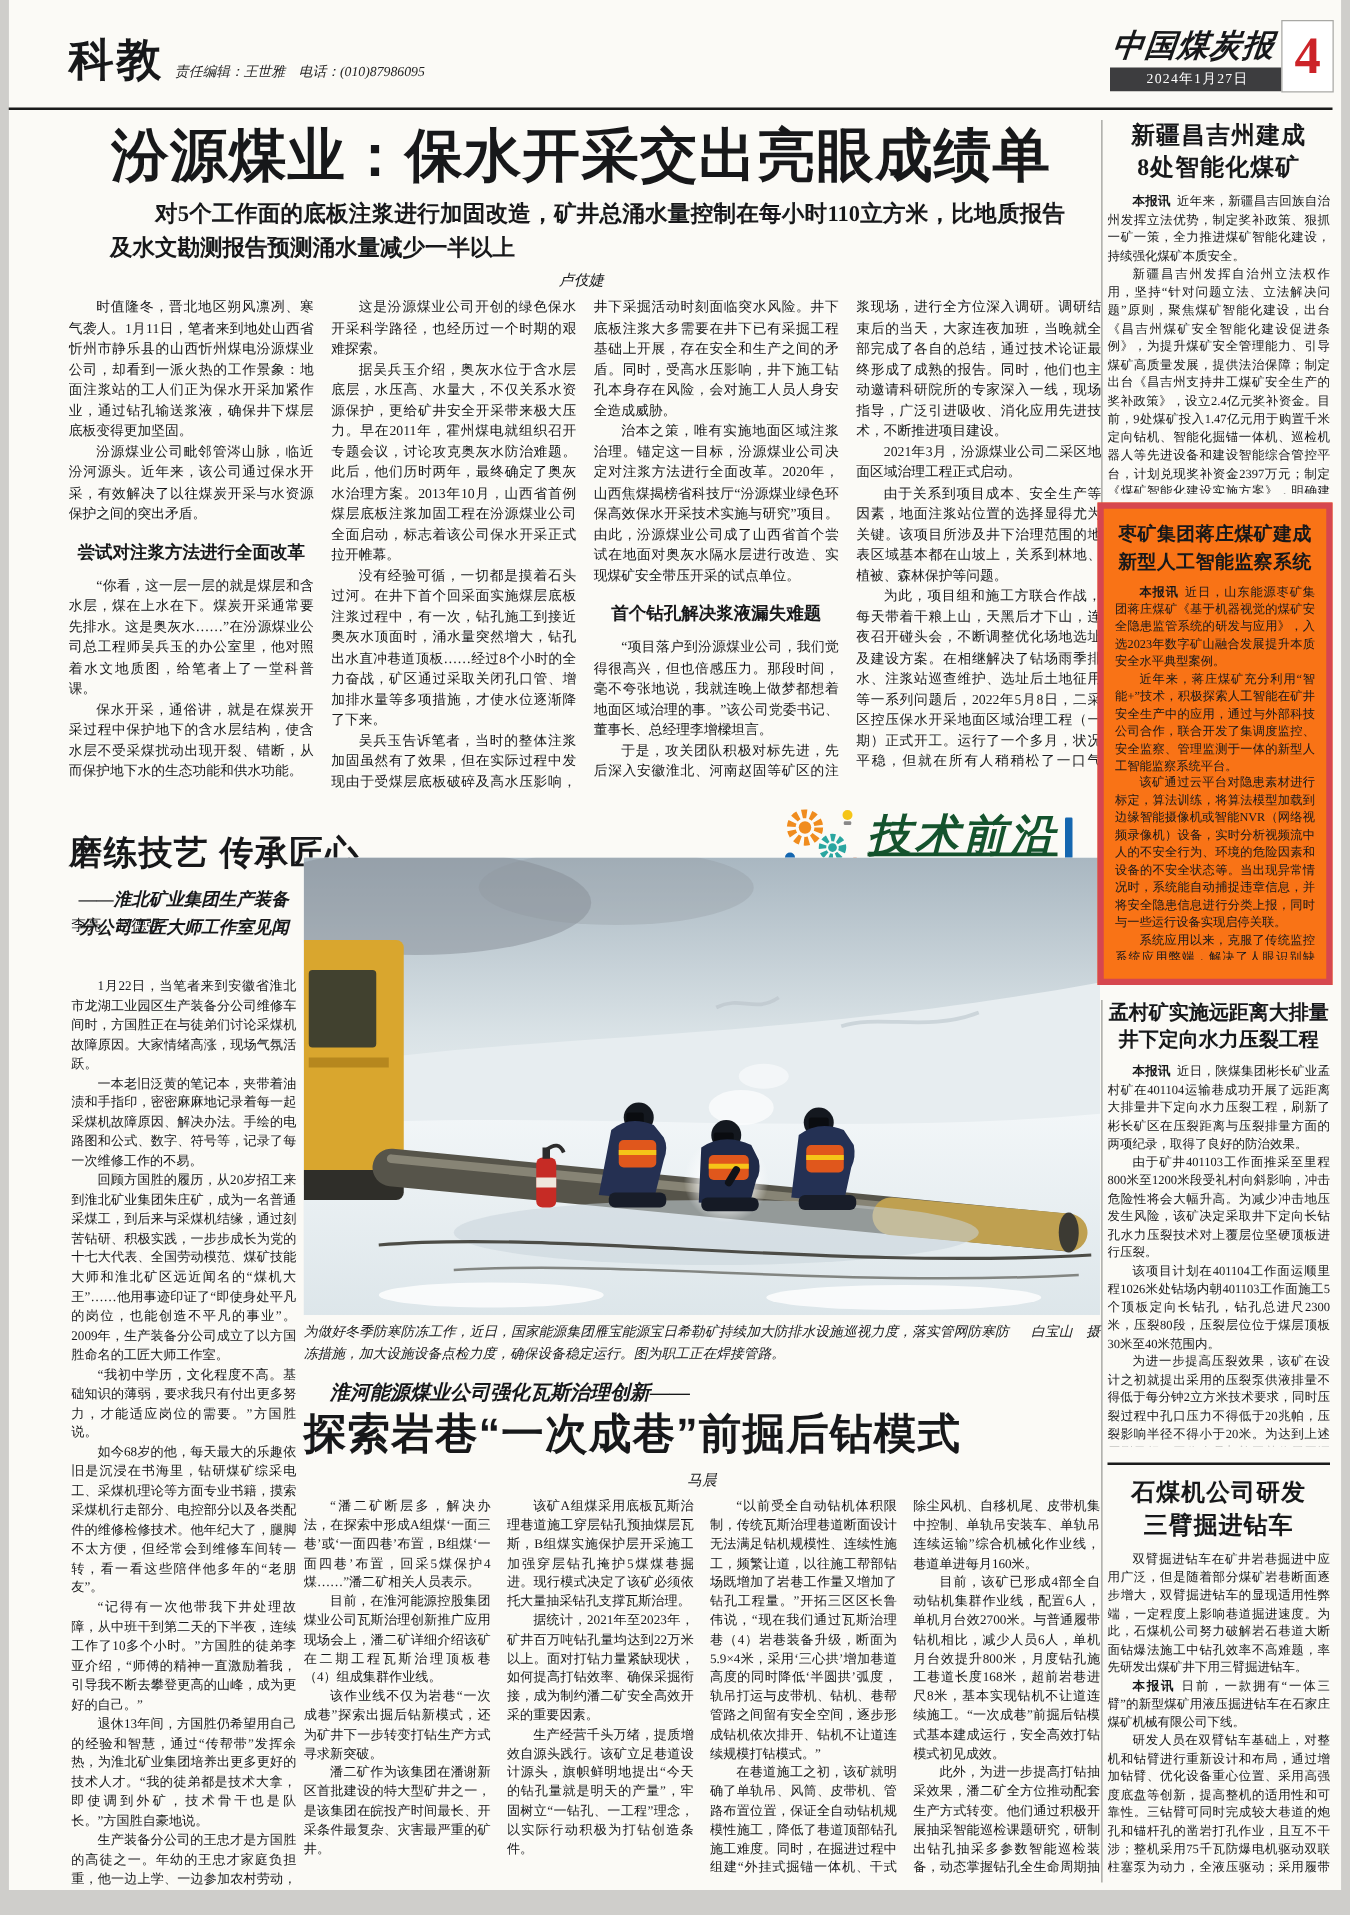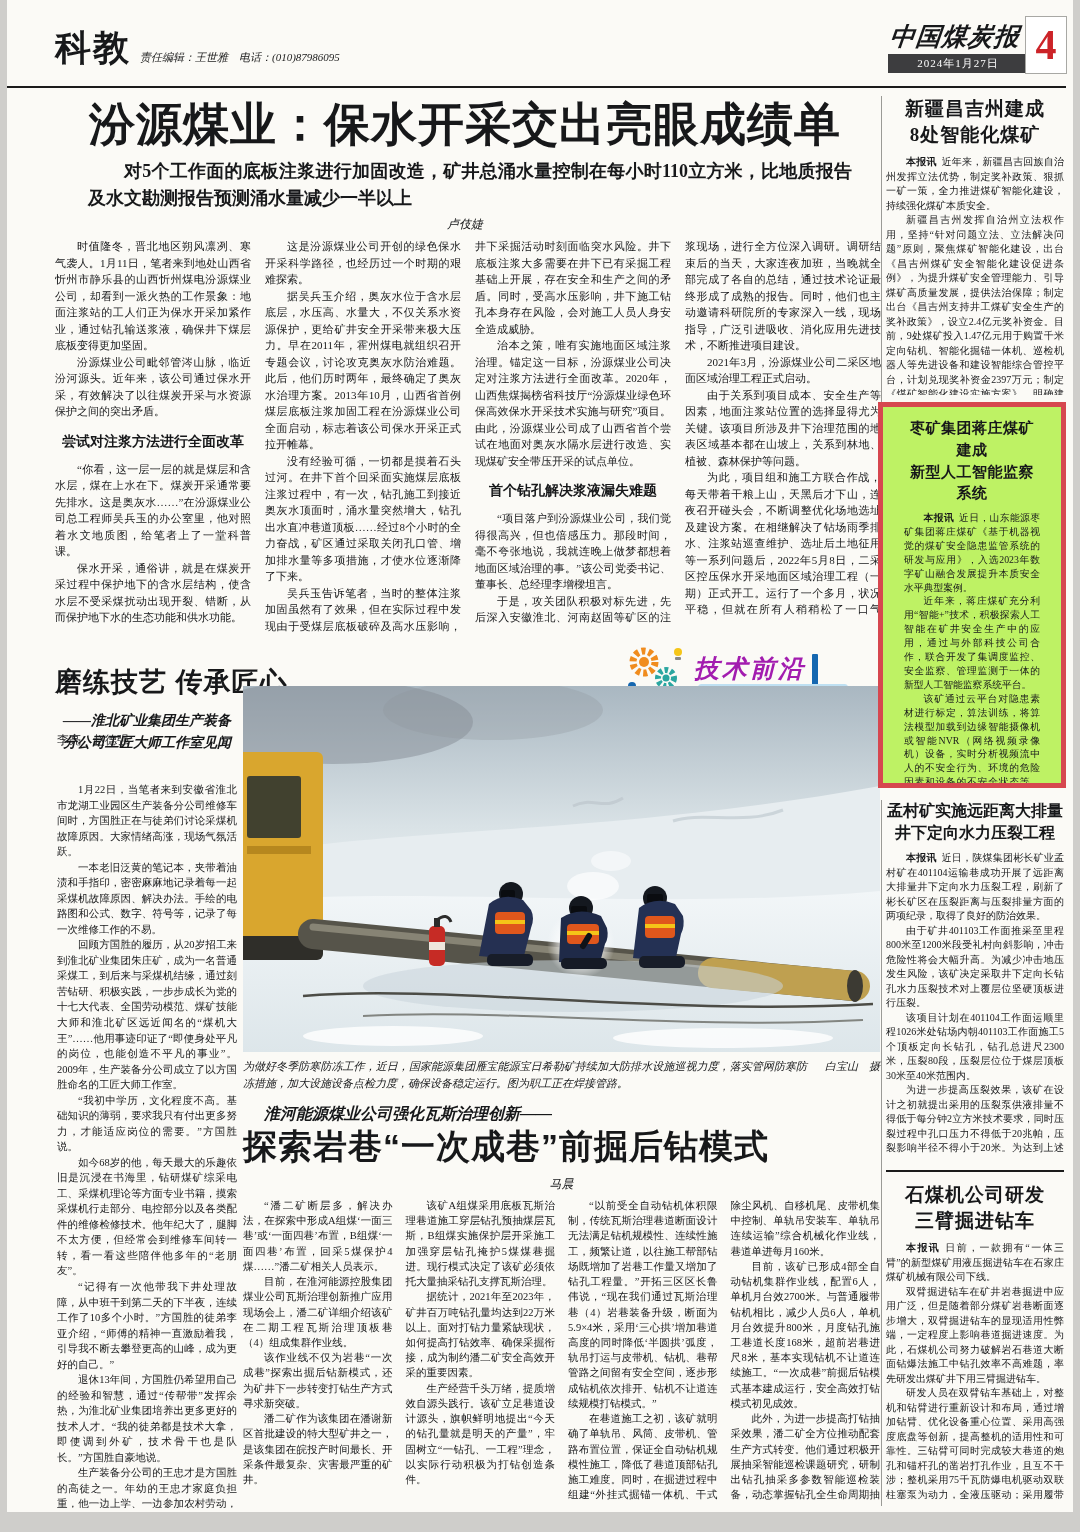--- a/index.html
+++ b/index.html
@@ -23,21 +23,21 @@
   .lead-subhead { left:88px; top:158px; width:764px; font-weight:700; font-size:18px; line-height:1.5; text-indent:2em; text-align:justify; }
   .lead-byline { left:55px; top:216px; width:820px; text-align:center; font-size:12px; font-style:italic; }
   .lead-body { left:55px; top:238px; width:826px; height:402px; column-count:4; column-gap:14px; font-size:11px; line-height:1.5; text-align:justify; overflow:hidden; }
   .para { margin:0; text-indent:2em; }
   .crosshead { font-family:"Liberation Sans",sans-serif; font-weight:700; font-size:14px; text-align:center; margin:11px 0 9px; break-inside:avoid; }
   .lede { font-family:"Liberation Sans",sans-serif; font-weight:700; margin-right:5px; }
   .vrule { width:1px; background:#9a9a96; }
 
   
   .tech-frontier { left:622px; top:636px; width:258px; height:70px; display:flex; align-items:center; }
-  .tf-text { color:#a21caf; font-family:"Liberation Sans",sans-serif; font-weight:900; font-style:italic; font-size:25px; letter-spacing:3px; position:relative; padding-bottom:6px; }
+  .tf-text { color:#14532d; font-family:"Liberation Sans",sans-serif; font-weight:900; font-style:italic; font-size:35px; letter-spacing:3px; position:relative; padding-bottom:6px;text-decoration:underline; }
   .tf-underline { position:absolute; left:4px; bottom:0; width:150px; height:7px; background:#bfe0f2; border-radius:4px; }
   .tf-bar { width:6px; height:34px; background:#1567b0; margin-left:6px; border-radius:1px; }
 
   
   .craft-headline { left:55px; top:664px; width:260px; font-family:"Liberation Sans",sans-serif; font-weight:900; font-size:27px; letter-spacing:1px; white-space:nowrap; }
   .craft-subtitle { left:57px; top:710px; width:180px; text-align:center; font-size:14px; font-style:italic; font-weight:700; line-height:1.55; }
   .craft-byline { left:57px; top:732px; width:180px; font-size:12px; }
   .craft-body { left:57px; top:782px; width:180px; height:726px; font-size:10.5px; line-height:1.48; text-align:justify; overflow:hidden; }
 
   
@@ -49,21 +49,21 @@
   .bottom-eyebrow { left:264px; top:1104px; width:620px; font-size:16px; font-style:italic; font-weight:700; }
   .bottom-headline { left:243px; top:1124px; width:637px; font-family:"Liberation Sans",sans-serif; font-weight:900; font-size:34px; letter-spacing:1px; white-space:nowrap; }
   .bottom-byline { left:243px; top:1176px; width:637px; text-align:center; font-size:12px; font-style:italic; }
   .bottom-body { left:243px; top:1198px; width:637px; height:308px; column-count:4; column-gap:13px; font-size:10.5px; line-height:1.45; text-align:justify; overflow:hidden; }
 
   
   .rail-art { position:absolute; left:886px; width:178px; overflow:hidden; }
   .rail-title { text-align:center; font-weight:700; font-size:19px; line-height:1.35; letter-spacing:1px; }
   .rail-title.tight { font-size:16px; letter-spacing:0; }
   .rail-body { margin-top:8px; font-size:10px; line-height:1.45; text-align:justify; overflow:hidden; }
-  .highlight-box { left:878px; top:402px; width:188px; height:386px; border:5px solid #d6474f; background:#bef264; padding:10px 21px; overflow:hidden; }
+  .highlight-box { left:878px; top:402px; width:188px; height:386px; border:5px solid #d6474f; background:#f97316; padding:10px 9px; overflow:hidden; }
   .hl-title { text-align:center; font-family:"Liberation Sans",sans-serif; font-weight:900; font-size:15px; line-height:1.45; letter-spacing:0.5px; }
   .hl-body { margin-top:7px; font-size:9.8px; line-height:1.42; text-align:justify; overflow:hidden; height:300px; }
   .rail-rule { left:886px; top:1170px; width:178px; height:2px; background:#1b1b1b; }
 
   .edge { background:#cfcecb; }
 </style>
 </head>
 <body>
 
 <div class="canvas">
@@ -283,18 +283,18 @@
   </div>
 
   <div class="abs rail-rule"></div>
 
   <div class="rail-art" style="top:1182px;height:324px;">
     <div class="rail-title">
       <div>石煤机公司研发</div>
       <div>三臂掘进钻车</div>
     </div>
     <div class="rail-body" style="height:258px;">
+        <p class="para">双臂掘进钻车在矿井岩巷掘进中应用广泛，但是随着部分煤矿岩巷断面逐步增大，双臂掘进钻车的显现适用性弊端，一定程度上影响巷道掘进速度。为此，石煤机公司努力破解岩石巷道大断面钻爆法施工中钻孔效率不高难题，率先研发出煤矿井下用三臂掘进钻车。</p>
         <p class="para"><b class="lede">本报讯</b>日前，一款拥有“一体三臂”的新型煤矿用液压掘进钻车在石家庄煤矿机械有限公司下线。</p>
-        <p class="para">双臂掘进钻车在矿井岩巷掘进中应用广泛，但是随着部分煤矿岩巷断面逐步增大，双臂掘进钻车的显现适用性弊端，一定程度上影响巷道掘进速度。为此，石煤机公司努力破解岩石巷道大断面钻爆法施工中钻孔效率不高难题，率先研发出煤矿井下用三臂掘进钻车。</p>
         <p class="para">研发人员在双臂钻车基础上，对整机和钻臂进行重新设计和布局，通过增加钻臂、优化设备重心位置、采用高强度底盘等创新，提高整机的适用性和可靠性。三钻臂可同时完成较大巷道的炮孔和锚杆孔的凿岩打孔作业，且互不干涉；整机采用75千瓦防爆电机驱动双联柱塞泵为动力，全液压驱动；采用履带行走，整体式底盘，爬坡能力不小于16度；机身宽度为1.6米，设有前后4个支撑腿，增加整机工作稳定性等。三臂掘进钻车可适用于不小于30平方米的巷道断面，具有打孔效率高、操纵简单、适用性强等特点。</p>
       </div>
   </div>
 </div>
 
 </body></html>

